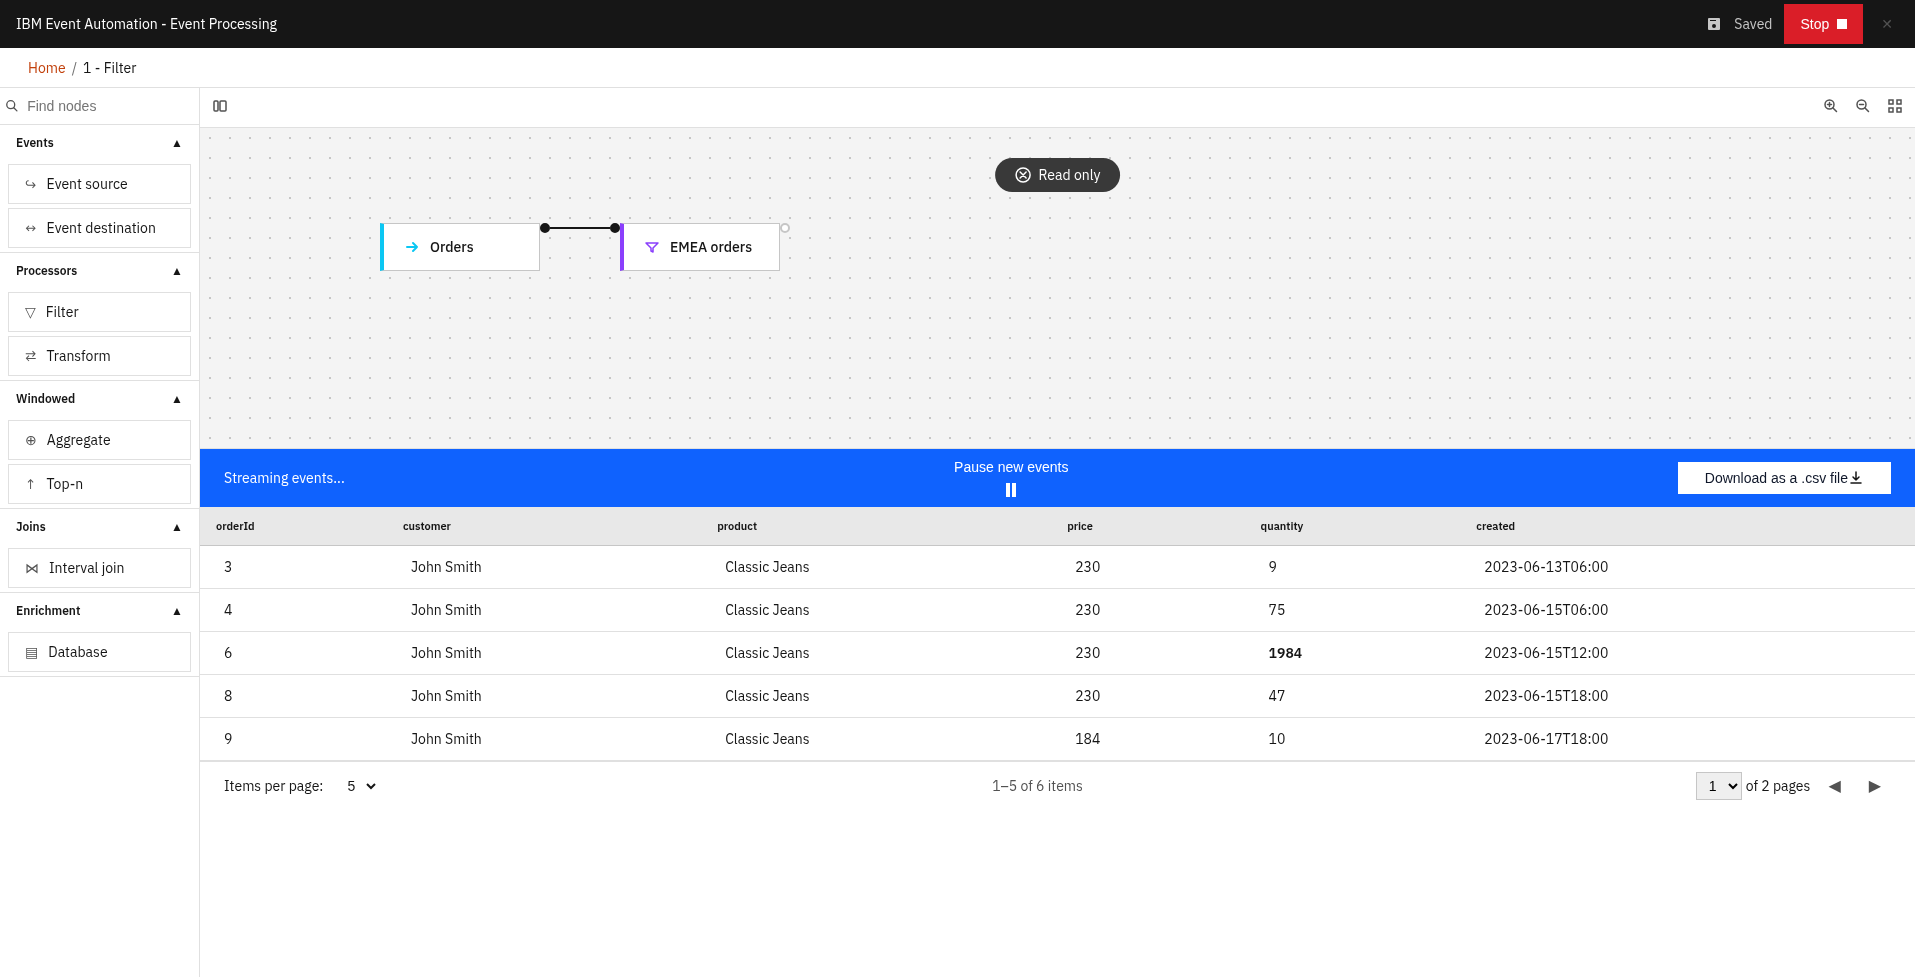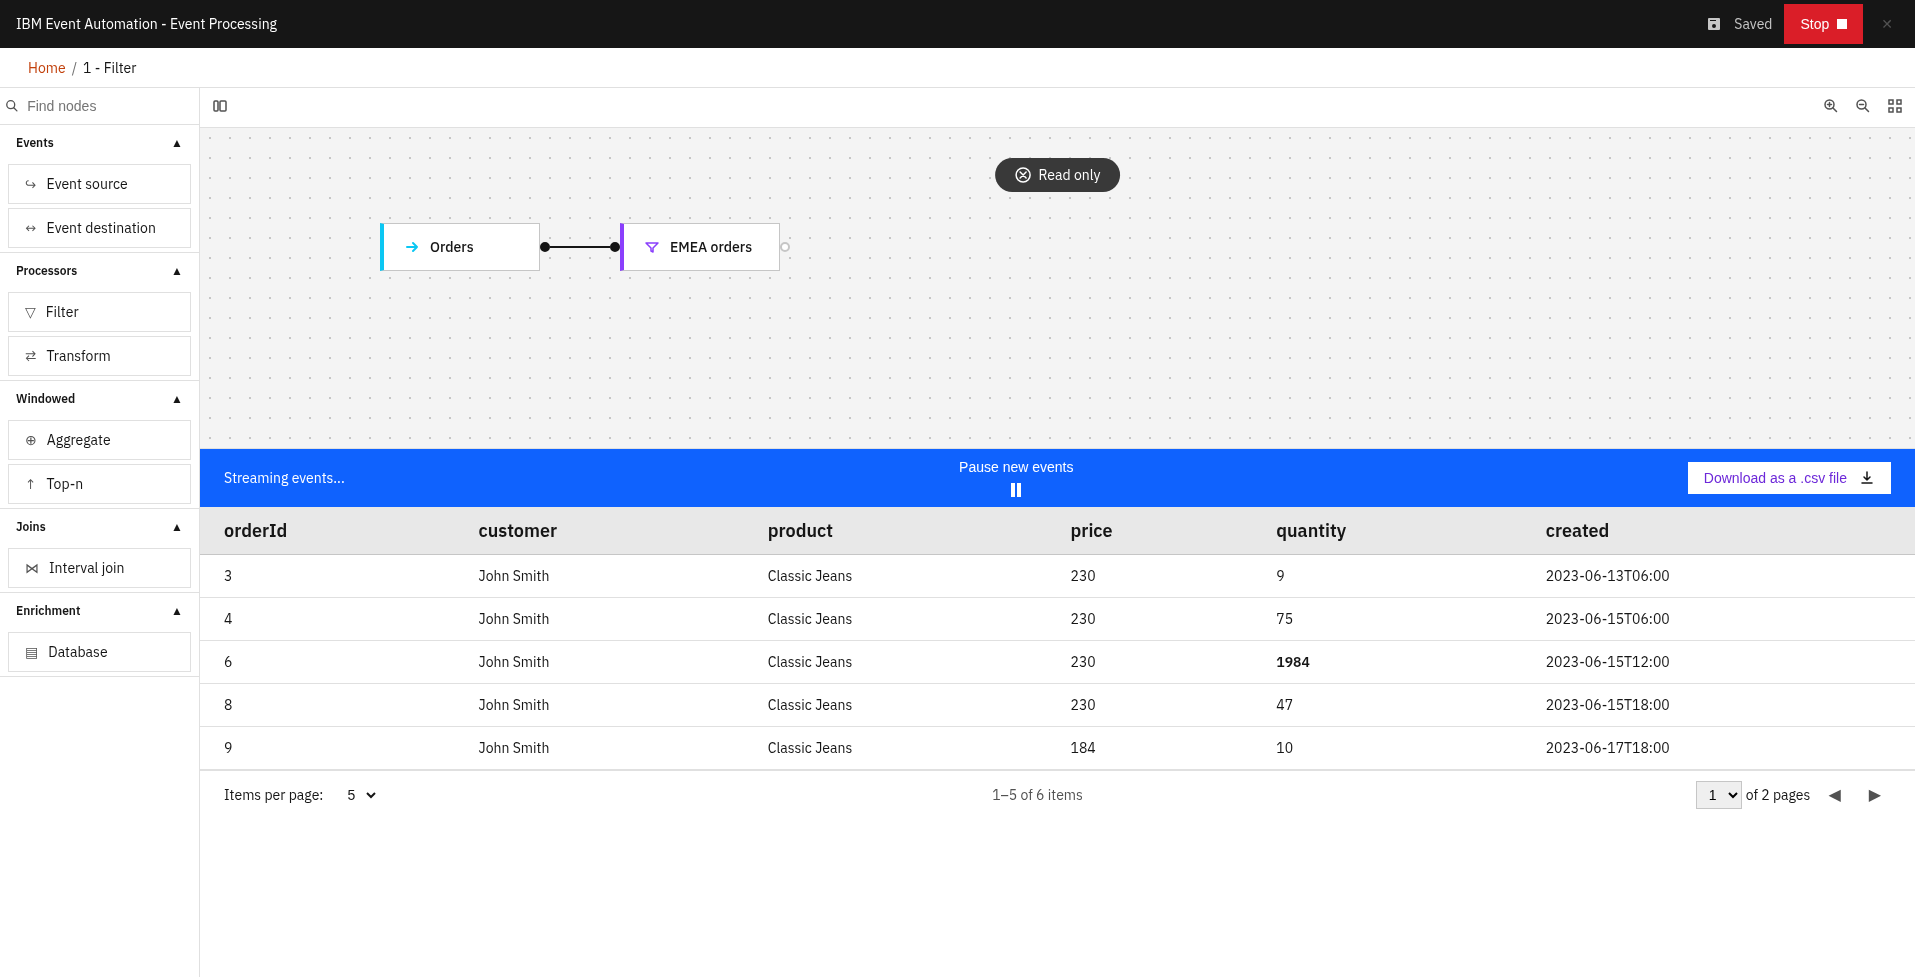--- a/index.html
+++ b/index.html
@@ -156,21 +156,21 @@
       align-items: center;
       gap: 8px;
     }
 
     
     .flow-container {
       position: absolute;
       top: 95px;
       left: 180px;
       display: flex;
-      align-items: center;
+      align-items: flex-start;
       gap: 0;
     }
     .flow-node {
       background: #fff;
       border: 1px solid #c6c6c6;
       display: flex;
       align-items: center;
       padding: 12px 20px;
       gap: 10px;
       font-size: 14px;
@@ -252,36 +252,36 @@
       gap: 2px;
     }
     .pause-bar { width: 4px; height: 14px; background: #fff; }
 
     .download-btn {
       background: #fff;
       border: none;
       cursor: pointer;
       display: flex;
       align-items: center;
-      gap: 12px;
-      padding: 8px 16px;
-      font-size: 14px;
-      color: #6d28d9;
+      gap: 0;
+      padding: 8px 27px;
+      font-size: 14px;
+      color: #0f172a;
     }
 
     
     .data-table {
       width: 100%;
       border-collapse: collapse;
     }
     .data-table th {
       background: #e8e8e8;
-      padding: 12px 24px;
+      padding: 12px 16px;
       text-align: left;
-      font-size: 18px;
+      font-size: 11px;
       font-weight: 600;
       color: #161616;
       border-bottom: 1px solid #c6c6c6;
     }
     .data-table td {
       padding: 12px 24px;
       font-size: 14px;
       color: #161616;
       border-bottom: 1px solid #e0e0e0;
     }

